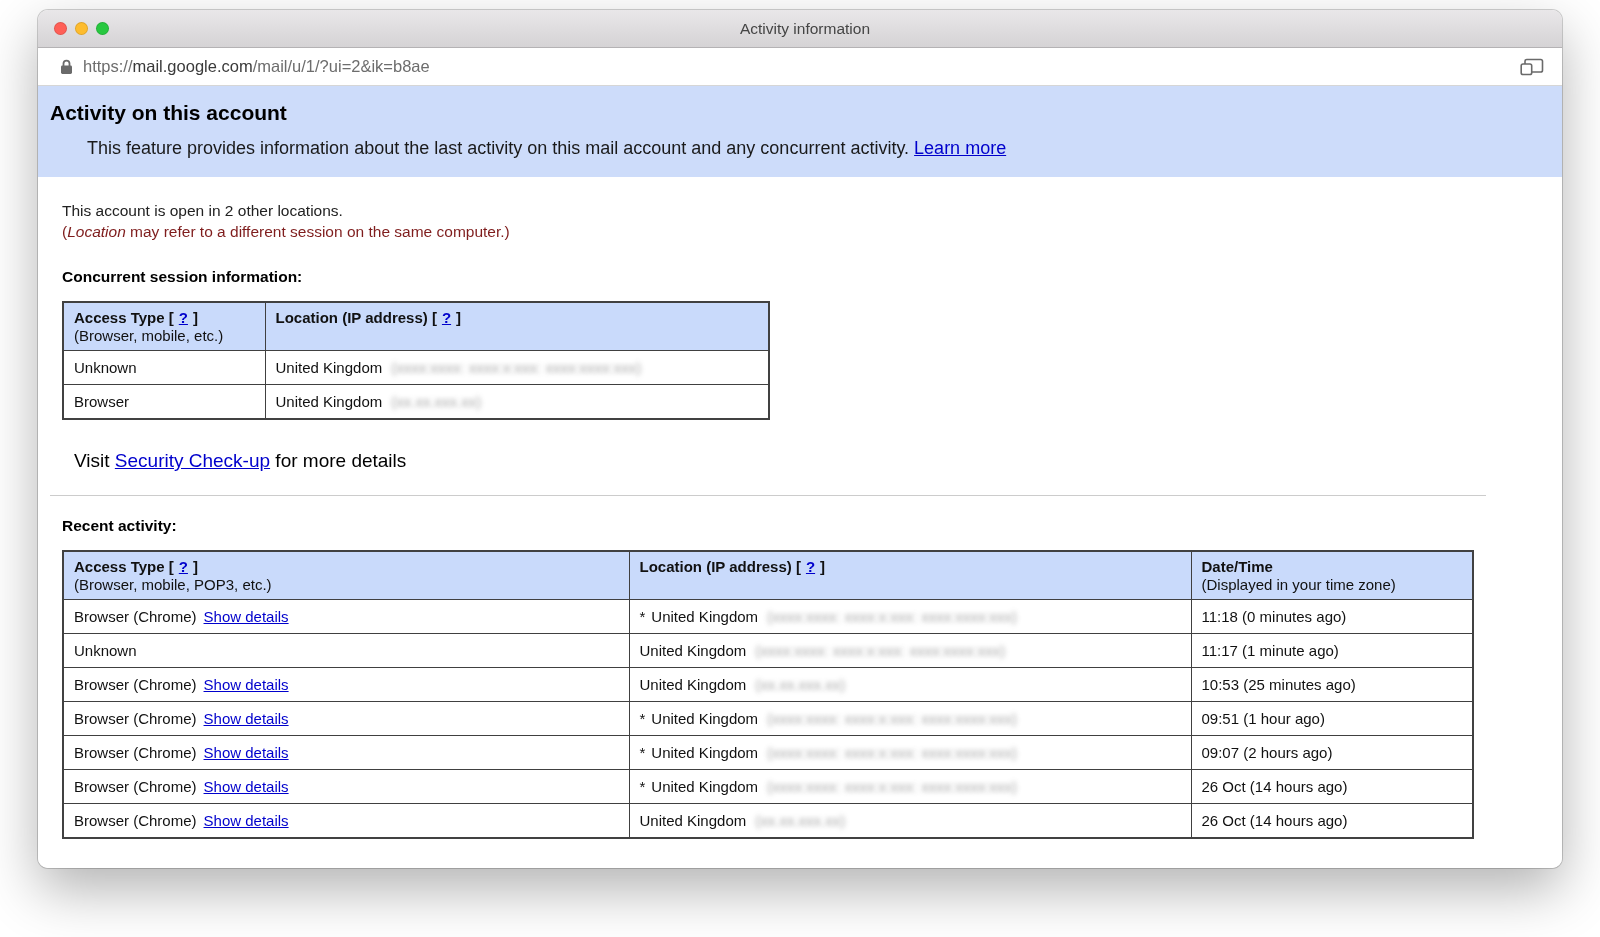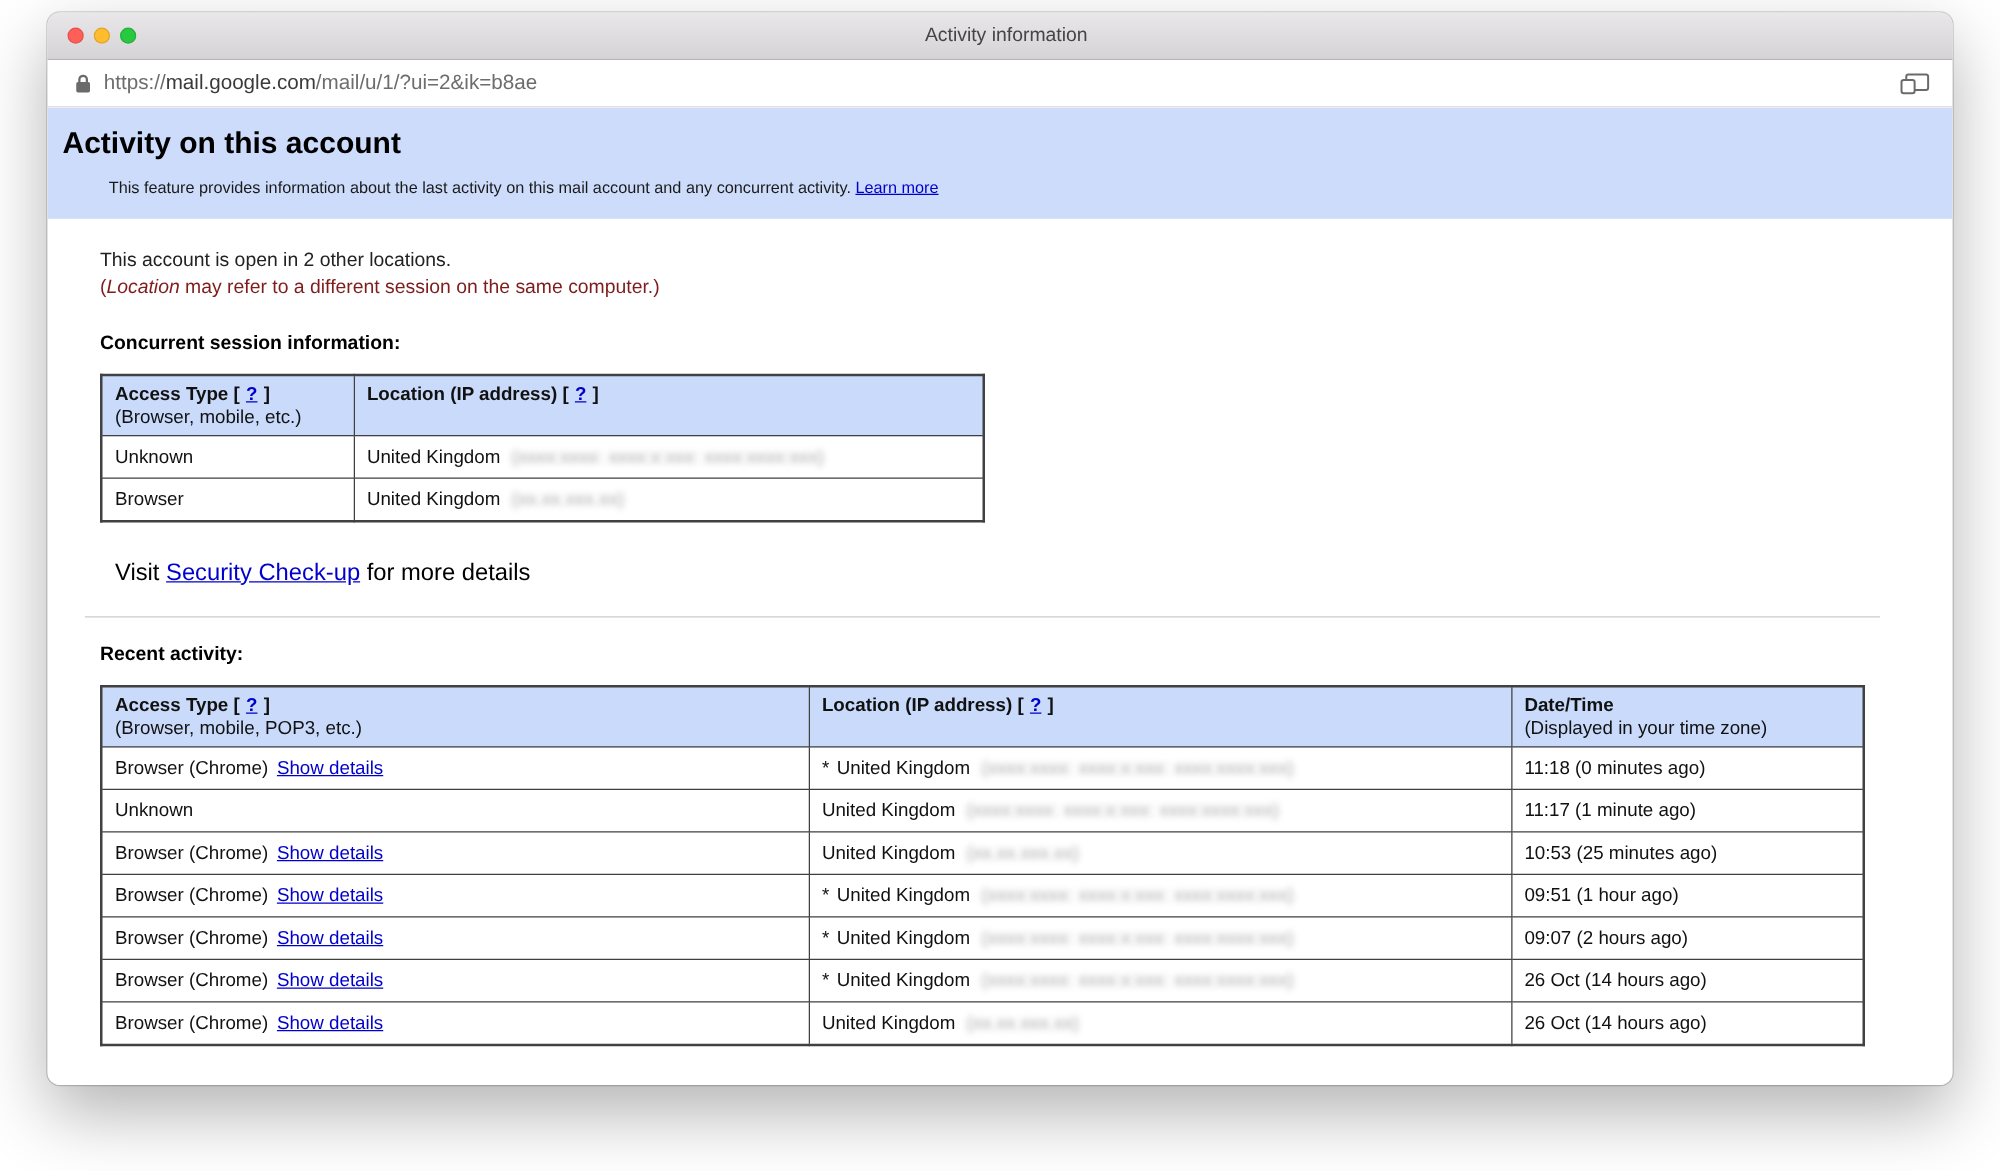--- a/index.html
+++ b/index.html
@@ -56,32 +56,32 @@
   .url-domain { color: #3a3a3a; }
   .urlbar .spacer { flex: 1; }
   .pip { display: inline-flex; }
   
   .banner {
     background: #cddcfa;
     padding: 15px 40px 18px 12px;
   }
   .banner h1 {
     margin: 0 0 13px 0;
-    font-size: 24px;
+    font-size: 21px;
     font-weight: bold;
     color: #000000;
   }
   .banner p {
     margin: 0 0 0 37px;
-    font-size: 13px;
+    font-size: 18px;
     color: #1a1a1a;
   }
   
   .page { flex: 1; background: #ffffff; overflow: hidden; }
-  .content { padding: 25px 34px 0 42px; }
+  .content { padding: 25px 34px 0 24px; }
   .line1 { margin: 0; font-size: 15.5px; color: #222; }
   .line2 { margin: 3px 0 0; font-size: 15.5px; color: #7f1d1d; }
   h2.sect { margin: 27px 0 0; font-size: 15.5px; font-weight: bold; color: #000; }
   
   table.tbl {
     border-collapse: collapse;
     border: 2px solid #414141;
     margin-top: 15px;
     table-layout: fixed;
   }

